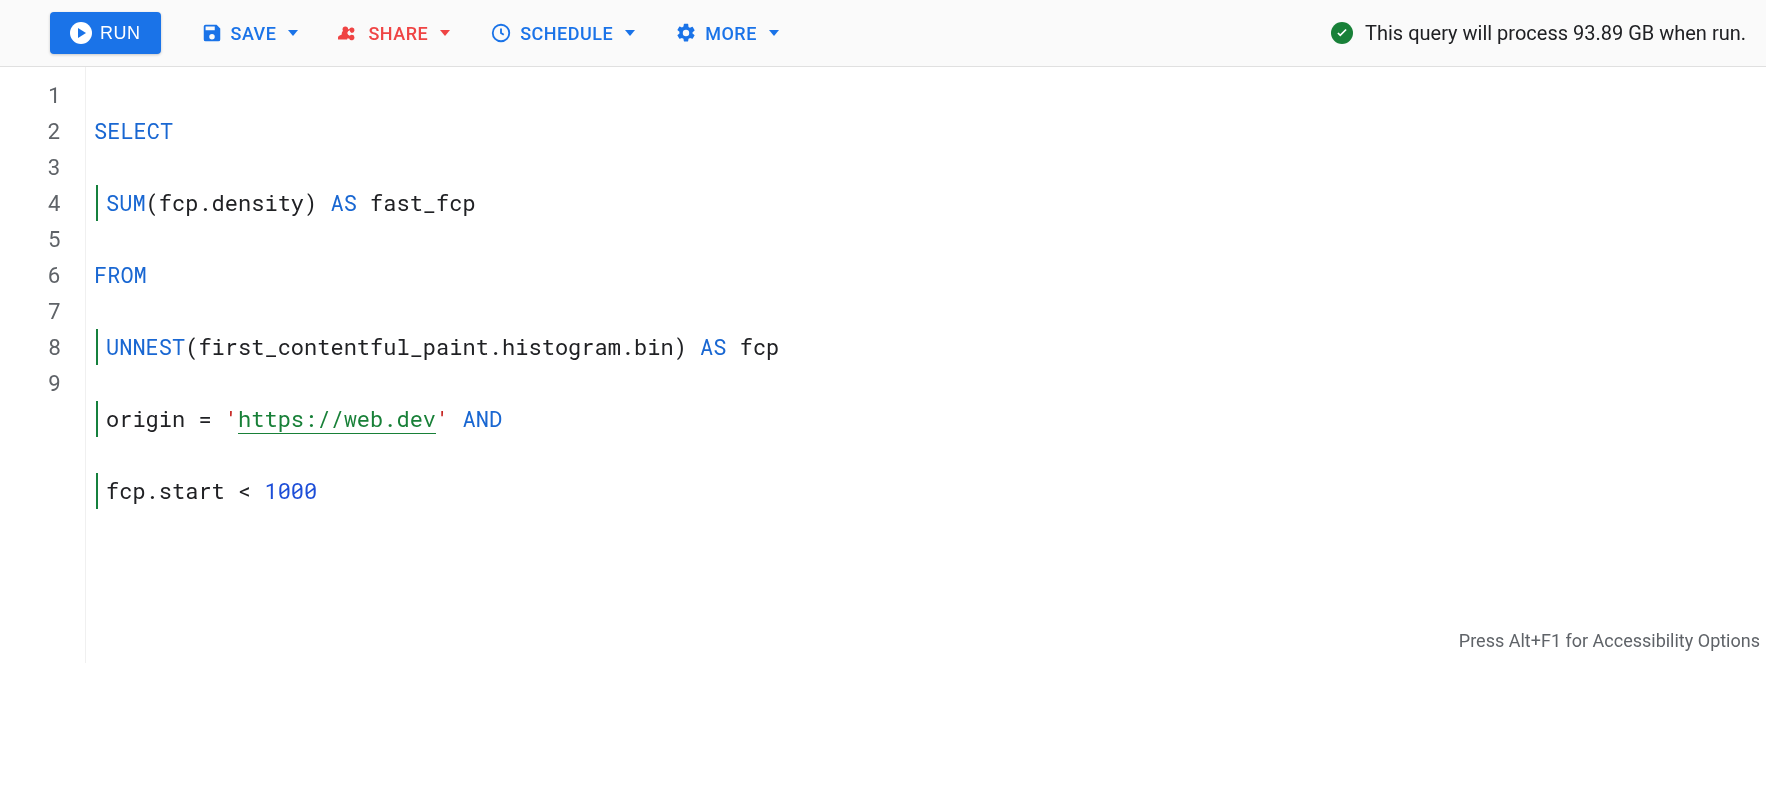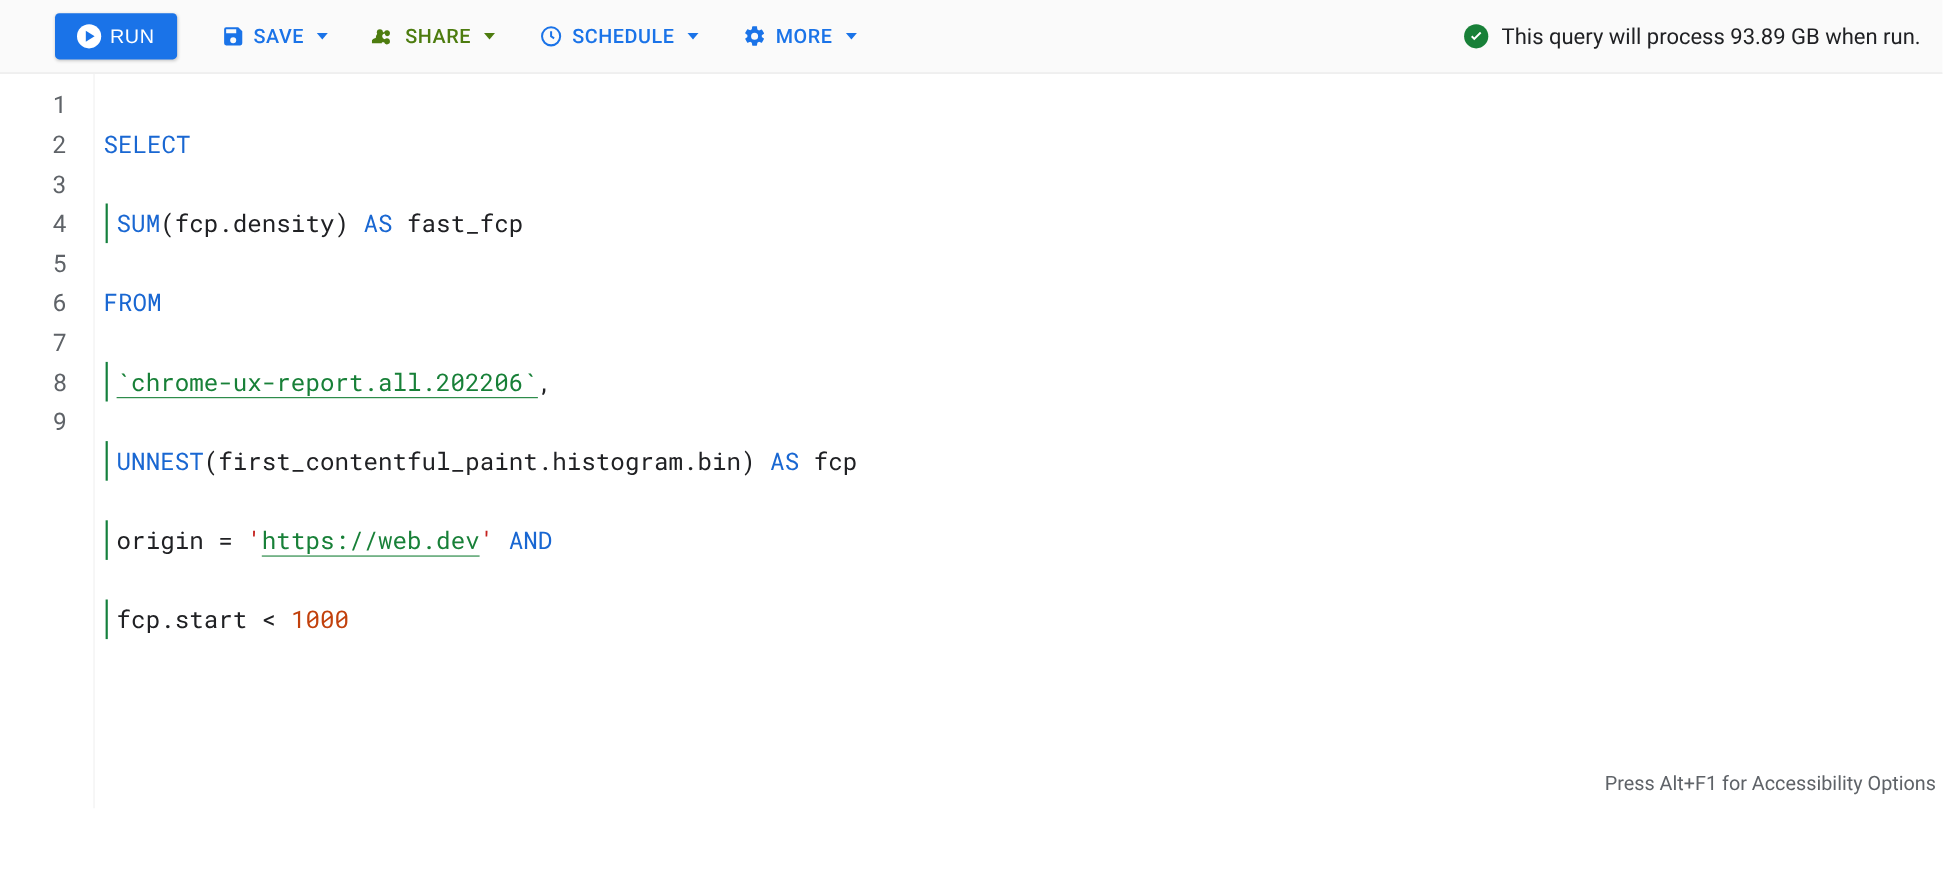--- a/index.html
+++ b/index.html
@@ -53,21 +53,21 @@
   .tb-item {
     display: inline-flex;
     align-items: center;
     gap: 8px;
     color: #1a73e8;
     font-size: 18px;
     font-weight: 500;
     letter-spacing: 0.5px;
     cursor: pointer;
   }
-  .tb-item.disabled { color: #4d7c0f; cursor: default; }
+  .tb-item.disabled { color: #ef4444; cursor: default; }
   .tb-icon { width: 22px; height: 22px; display:inline-flex; align-items:center; justify-content:center; }
   .caret {
     width: 0; height: 0;
     border-left: 5px solid transparent;
     border-right: 5px solid transparent;
     border-top: 6px solid currentColor;
     margin-left: 4px;
   }
   .spacer { flex: 1; }
   .status {
@@ -103,21 +103,21 @@
   }
   .gutter div { padding-right: 14px; }
   .code {
     padding: 10px 0 10px 8px;
     white-space: pre;
     flex:1;
   }
   .kw { color: #1967d2; }
   .fn { color: #1967d2; }
   .str { color: #c5221f; }
-  .num { color: #c2410c; }
+  .num { color: #1d4ed8; }
   .tbl { color: #188038; border-bottom: 1px solid #188038; }
   .link { color: #188038; border-bottom: 1px solid #188038; }
   .indent-bar { border-left: 2px solid #15803d; padding-left: 8px; margin-left:2px; display:inline-block; }
   .acc-hint {
     position: absolute;
     right: 6px;
     bottom: 4px;
     color: #5f6368;
     font-family: Roboto, Arial, sans-serif;
     font-size: 18px;
@@ -196,20 +196,19 @@
     <div>5</div>
     <div>6</div>
     <div>7</div>
     <div>8</div>
     <div>9</div>
   </div>
   <div class="code">
 <div><span class="kw">SELECT</span></div>
 <div><span class="indent-bar"><span class="fn">SUM</span><span>(fcp.density) </span><span class="kw">AS</span><span> fast_fcp</span></span></div>
 <div><span class="kw">FROM</span></div>
-<div><span class="indent-bar"><span class="tbl">`chrome-ux-report.all.202206`</span><span>,</span></span></div>
 <div><span class="indent-bar"><span class="fn">UNNEST</span><span>(first_contentful_paint.histogram.bin) </span><span class="kw">AS</span><span> fcp</span></span></div>
 <div><span class="indent-bar"><span>origin = </span><span class="str">'</span><span class="link">https://web.dev</span><span class="str">'</span><span class="kw"> AND</span></span></div>
 <div><span class="indent-bar"><span>fcp.start &lt; </span><span class="num">1000</span></span></div>
 <div>&nbsp;</div>
   </div>
   <div class="acc-hint">Press Alt+F1 for Accessibility Options</div>
 </div>
 
 </body></html>

